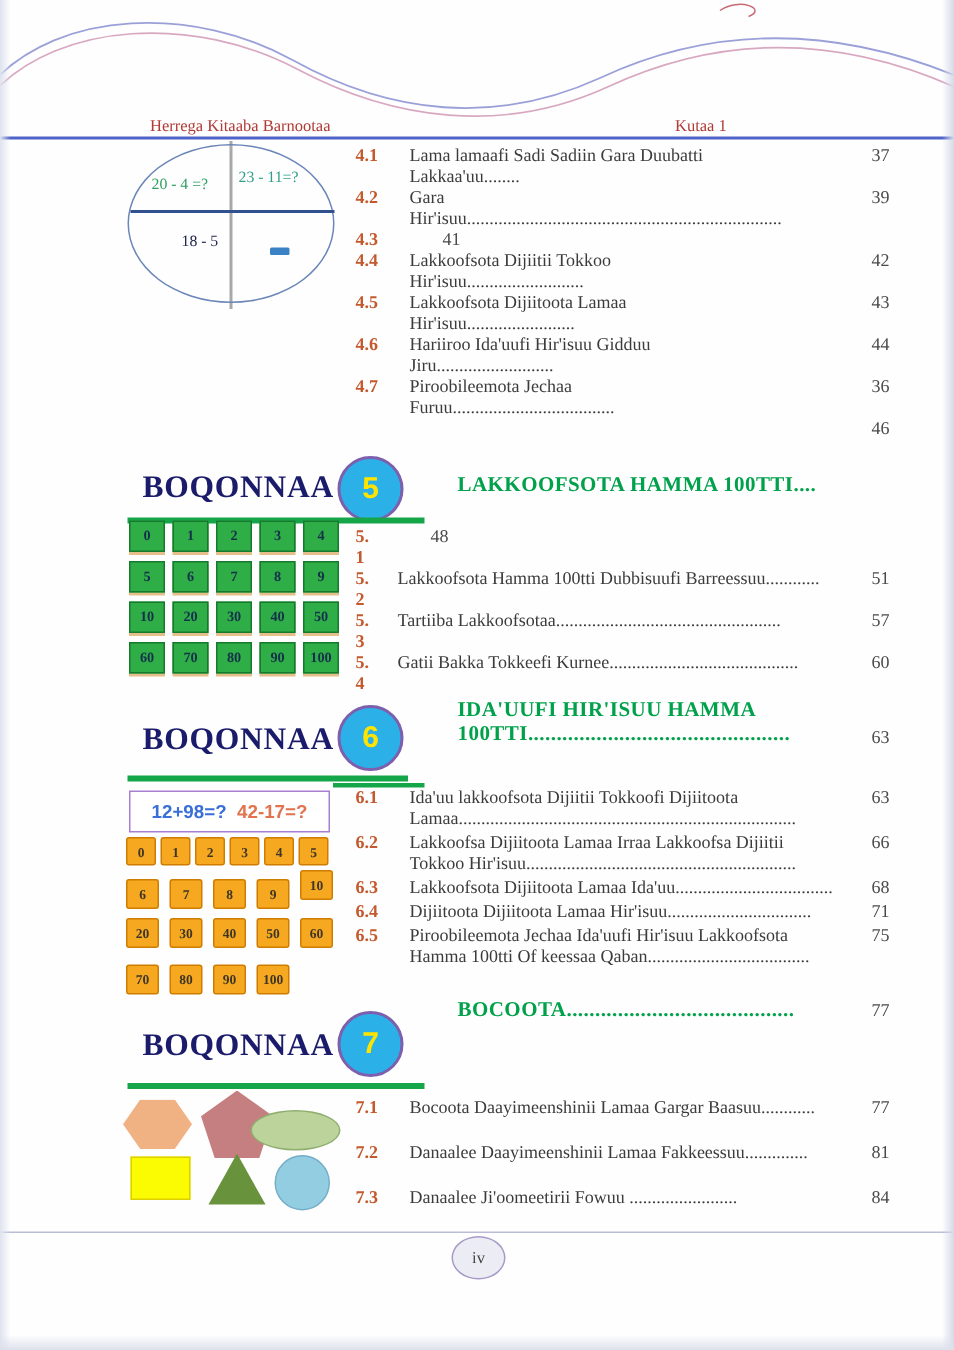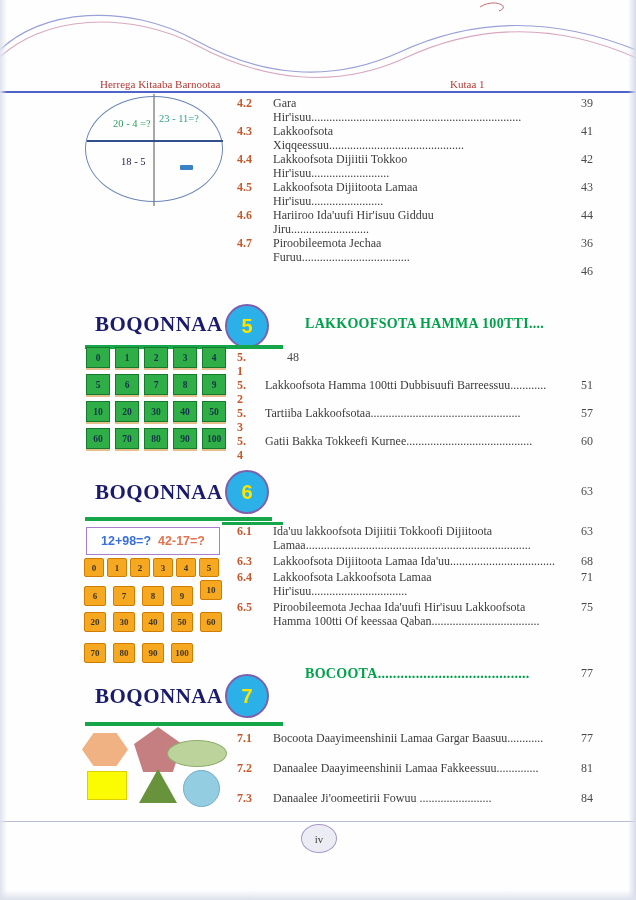--- a/index.html
+++ b/index.html
@@ -44,21 +44,21 @@
   #chap5 .g1{left:85px;top:43px;width:198px;height:4px;}
   #chap6 .g1{left:85px;top:53px;width:187px;height:4px;}
   #chap6 .g2{left:222px;top:58px;width:61px;height:3px;}
   #chap7 .g1{left:85px;top:64px;width:198px;height:4px;}
   
   .quiz{position:absolute;left:85px;top:94px;width:140px;height:112px;}
   .q-ellipse{position:absolute;left:0;top:2px;width:138px;height:106px;border:1.4px solid #6b86b8;border-radius:50%;box-sizing:border-box;}
   .q-vline{position:absolute;left:68px;top:0;width:1.5px;height:112px;background:#a8a8a8;}
   .q-hline{position:absolute;left:2px;top:46px;width:136px;height:1.6px;background:#31508e;}
   .q-lbl{position:absolute;font-size:10.5px;}
-  .q1{left:16px;top:24px;color:#2f9e62;margin-left:12px;}
+  .q1{left:16px;top:24px;color:#2f9e62;}
   .q2{left:74px;top:19px;color:#2f9e8a;}
   .q3{left:36px;top:62px;color:#22264d;}
   .q-dash{position:absolute;left:95px;top:71px;width:13px;height:4.5px;background:#3b82c4;border-radius:1px;}
   
   .grow{position:absolute;left:86px;display:flex;}
   .grow1{top:347px;} .grow2{top:374px;} .grow3{top:401px;} .grow4{top:428px;}
   .gtile{width:24px;height:21px;margin-right:5px;background:#2fae47;border:1px solid #157a2e;
          box-sizing:border-box;box-shadow:0 2px 0 rgba(208,138,42,.55);
          display:flex;align-items:center;justify-content:center;
          font-size:9.5px;font-weight:bold;color:#14304a;}
@@ -110,32 +110,36 @@
     <div class="q-ellipse"></div>
     <div class="q-hline"></div>
     <span class="q-lbl q1">20 - 4 =?</span>
     <span class="q-lbl q2">23 - 11=?</span>
     <span class="q-lbl q3">18 - 5</span>
     <div class="q-dash"></div>
   </div>
 
   <div class="toc-sec" id="sec4">
 
+      <div class="ti">
+        <span class="ti-num">4.1</span>
+        <span class="ti-text">Lama lamaafi Sadi Sadiin Gara Duubatti
+Lakkaa'uu........</span>
+        <span class="ti-page">37</span>
+      </div>
 
       <div class="ti">
         <span class="ti-num">4.2</span>
         <span class="ti-text">Gara
 Hir'isuu......................................................................</span>
         <span class="ti-page">39</span>
       </div>
 
       <div class="ti">
         <span class="ti-num">4.3</span>
-        <span class="ti-text">Lakkoofsota
-Xiqqeessuu.............................................</span>
         <span class="ti-page">41</span>
       </div>
 
       <div class="ti">
         <span class="ti-num">4.4</span>
         <span class="ti-text">Lakkoofsota Dijiitii Tokkoo
 Hir'isuu..........................</span>
         <span class="ti-page">42</span>
       </div>
 
@@ -233,20 +237,22 @@
         <span class="ti-text">Gatii Bakka Tokkeefi Kurnee..........................................</span>
         <span class="ti-page">60</span>
       </div>
     </div>
 
   <div class="chap" id="chap6">
     <div class="boq">BOQONNAA</div>
     <div class="badge">
         <span>6</span>
       </div>
+    <div class="chap-title">IDA'UUFI HIR'ISUU HAMMA
+100TTI..............................................</div>
     <div class="chap-page">63</div>
     <div class="grule g1"></div>
     <div class="grule g2"></div>
   </div>
 
   <div class="pbox">
     <span class="pb-left">12+98=?</span>
     <span class="pb-right">42-17=?</span>
   </div>
   <div class="orow orow1">
@@ -280,30 +286,36 @@
 
   <div class="toc-sec" id="sec6">
 
       <div class="ti">
         <span class="ti-num">6.1</span>
         <span class="ti-text">Ida'uu lakkoofsota Dijiitii Tokkoofi Dijiitoota
 Lamaa...........................................................................</span>
         <span class="ti-page">63</span>
       </div>
 
+      <div class="ti">
+        <span class="ti-num">6.2</span>
+        <span class="ti-text">Lakkoofsa Dijiitoota Lamaa Irraa Lakkoofsa Dijiitii
+Tokkoo Hir'isuu............................................................</span>
+        <span class="ti-page">66</span>
+      </div>
 
       <div class="ti">
         <span class="ti-num">6.3</span>
         <span class="ti-text">Lakkoofsota Dijiitoota Lamaa Ida'uu...................................</span>
         <span class="ti-page">68</span>
       </div>
 
       <div class="ti">
         <span class="ti-num">6.4</span>
-        <span class="ti-text">Lakkoofsota Lakkoofsota Lamaa Hir'isuu................................</span>
+        <span class="ti-text">Dijiitoota Dijiitoota Lamaa Hir'isuu................................</span>
         <span class="ti-page">71</span>
       </div>
 
       <div class="ti">
         <span class="ti-num">6.5</span>
         <span class="ti-text">Piroobileemota Jechaa Ida'uufi Hir'isuu Lakkoofsota
 Hamma 100tti Of keessaa Qaban....................................</span>
         <span class="ti-page">75</span>
       </div>
     </div>

